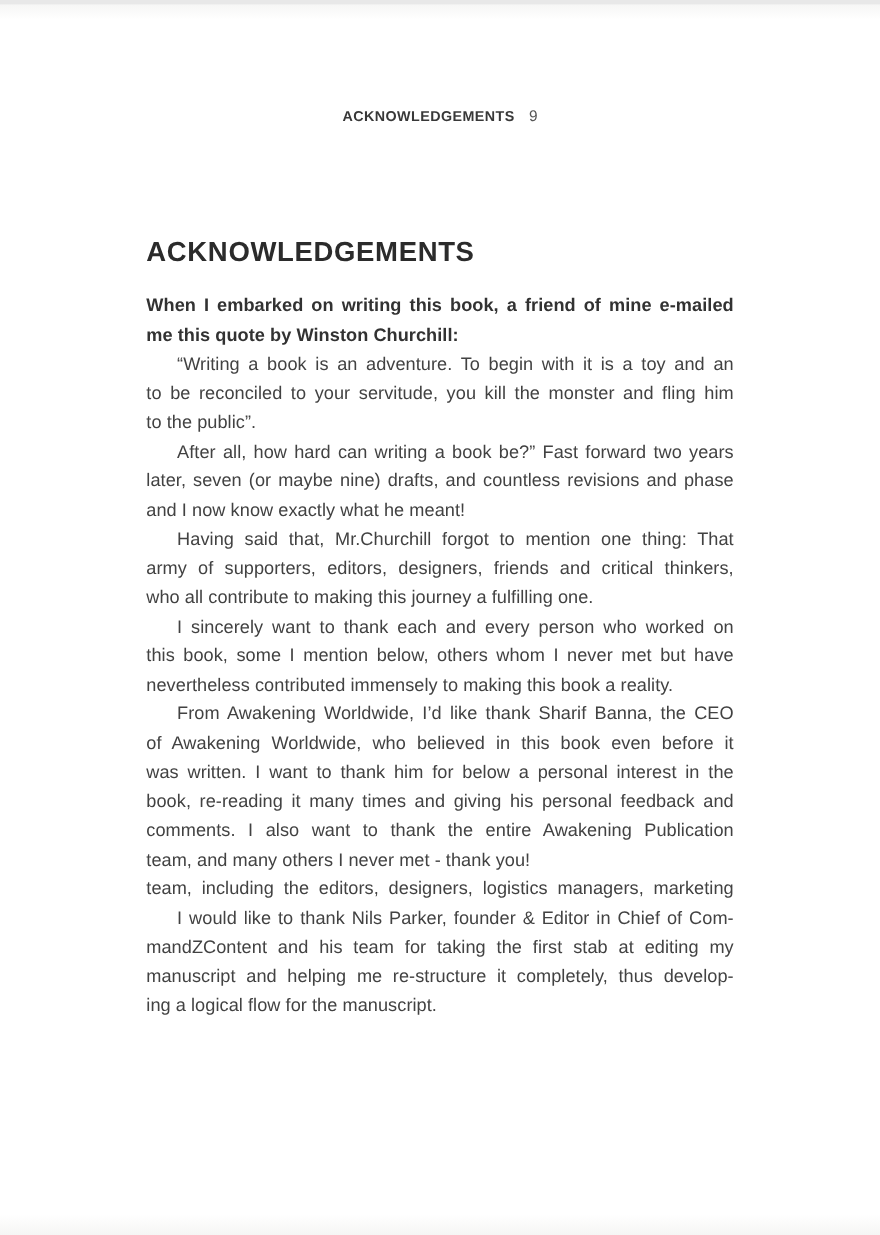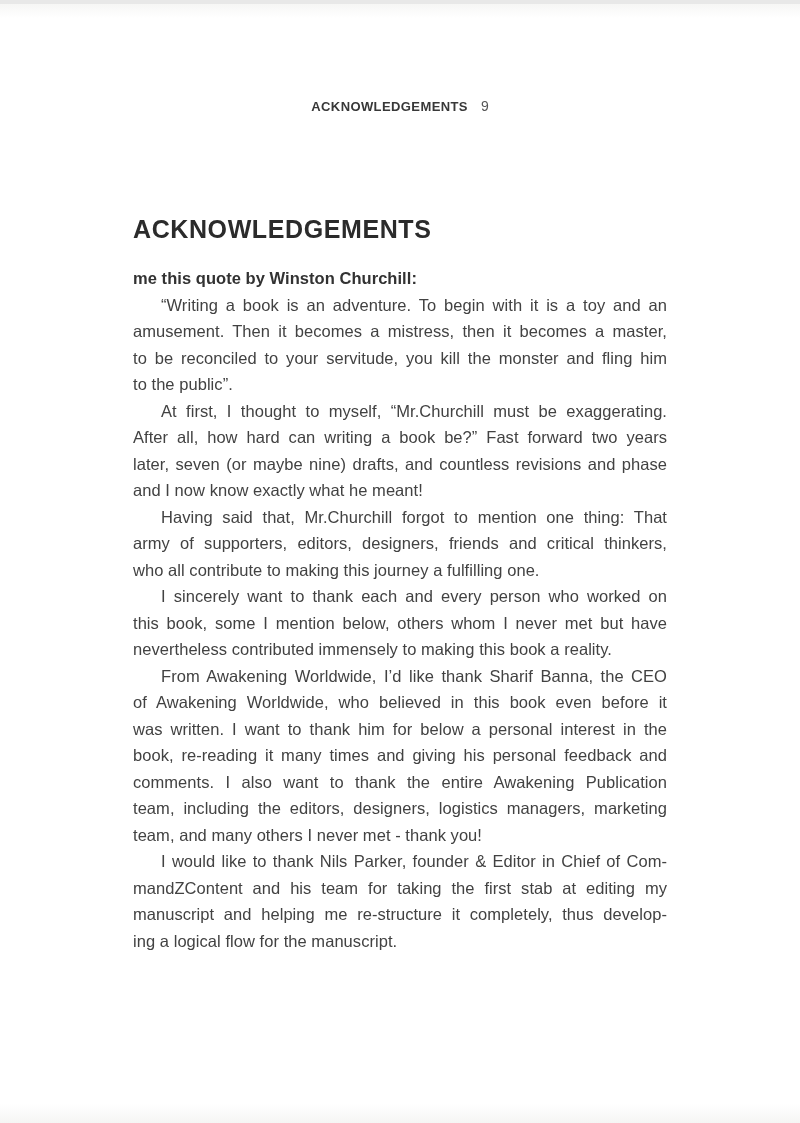--- a/index.html
+++ b/index.html
@@ -76,52 +76,51 @@
 <div class="page">
 
   <div class="running-header">
     <span class="running-title">ACKNOWLEDGEMENTS</span><span class="page-number">9</span>
   </div>
 
   <h1 class="chapter-title">ACKNOWLEDGEMENTS</h1>
 
   <div class="body-text">
     <div class="para bold">
+        <div class="line">When I embarked on writing this book, a friend of mine e-mailed</div>
         <div class="line last">me this quote by Winston Churchill:</div>
       </div>
     <div class="para indent">
         <div class="line">“Writing a book is an adventure. To begin with it is a toy and an</div>
-        <div class="line">amusement. Then it becomes a mistress, then it becomes a master,</div>
         <div class="line">to be reconciled to your servitude, you kill the monster and fling him</div>
         <div class="line last">to the public”.</div>
       </div>
     <div class="para indent">
-        <div class="line">At first, I thought to myself, “Mr.Churchill must be exaggerating.</div>
         <div class="line">After all, how hard can writing a book be?” Fast forward two years</div>
         <div class="line">later, seven (or maybe nine) drafts, and countless revisions and phase</div>
         <div class="line last">and I now know exactly what he meant!</div>
       </div>
     <div class="para indent">
         <div class="line">Having said that, Mr.Churchill forgot to mention one thing: That</div>
         <div class="line">army of supporters, editors, designers, friends and critical thinkers,</div>
         <div class="line last">who all contribute to making this journey a fulfilling one.</div>
       </div>
     <div class="para indent">
         <div class="line">I sincerely want to thank each and every person who worked on</div>
         <div class="line">this book, some I mention below, others whom I never met but have</div>
         <div class="line last">nevertheless contributed immensely to making this book a reality.</div>
       </div>
     <div class="para indent">
         <div class="line">From Awakening Worldwide, I’d like thank Sharif Banna, the CEO</div>
         <div class="line">of Awakening Worldwide, who believed in this book even before it</div>
         <div class="line">was written. I want to thank him for below a personal interest in the</div>
         <div class="line">book, re-reading it many times and giving his personal feedback and</div>
         <div class="line">comments. I also want to thank the entire Awakening Publication</div>
+        <div class="line last">team, and many others I never met - thank you!</div>
         <div class="line">team, including the editors, designers, logistics managers, marketing</div>
-        <div class="line last">team, and many others I never met - thank you!</div>
       </div>
     <div class="para indent">
         <div class="line">I would like to thank Nils Parker, founder &amp; Editor in Chief of Com-</div>
         <div class="line">mandZContent and his team for taking the first stab at editing my</div>
         <div class="line">manuscript and helping me re-structure it completely, thus develop-</div>
         <div class="line last">ing a logical flow for the manuscript.</div>
       </div>
   </div>
 
 </div>

